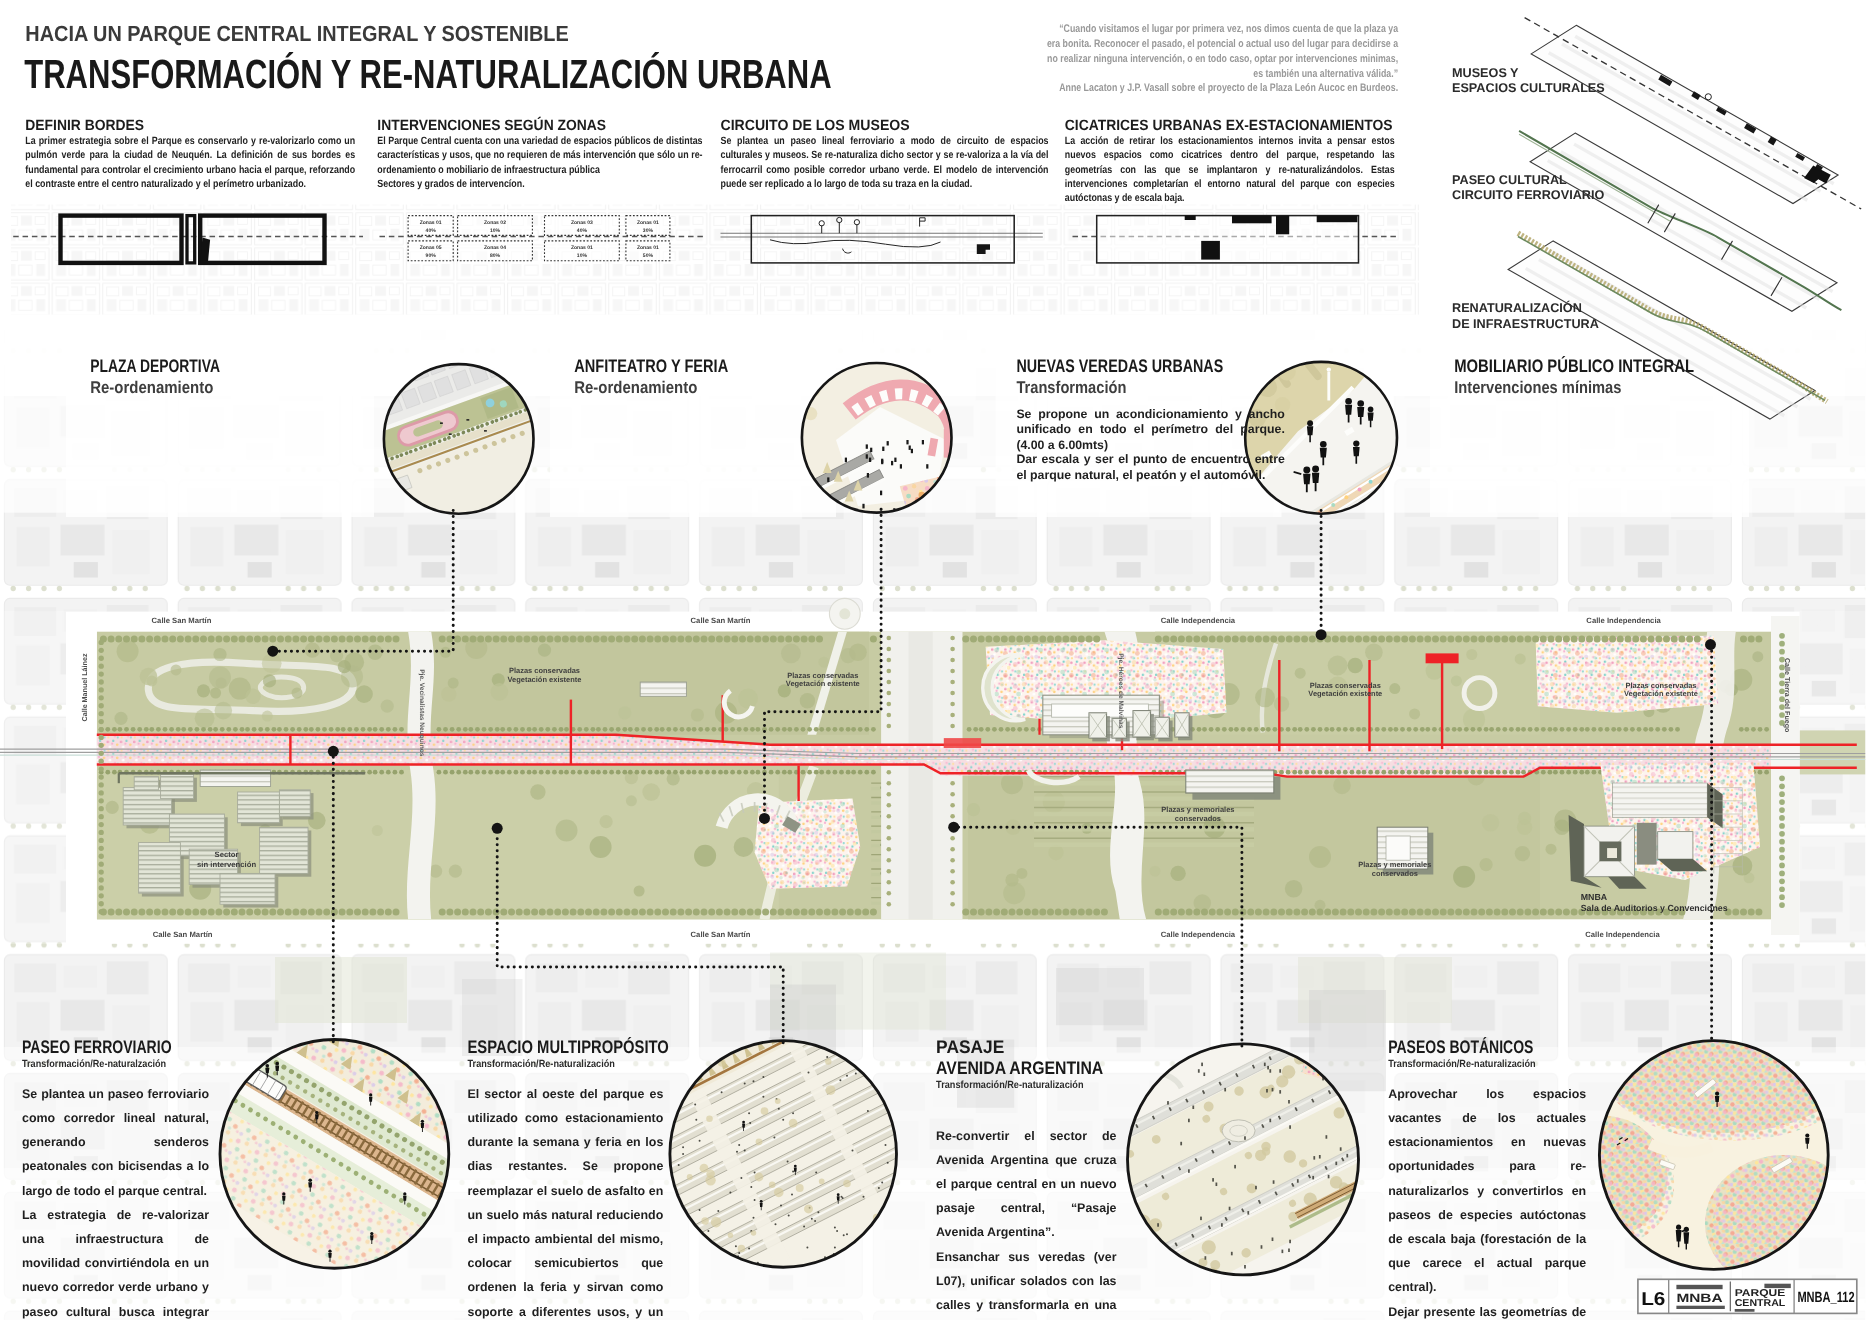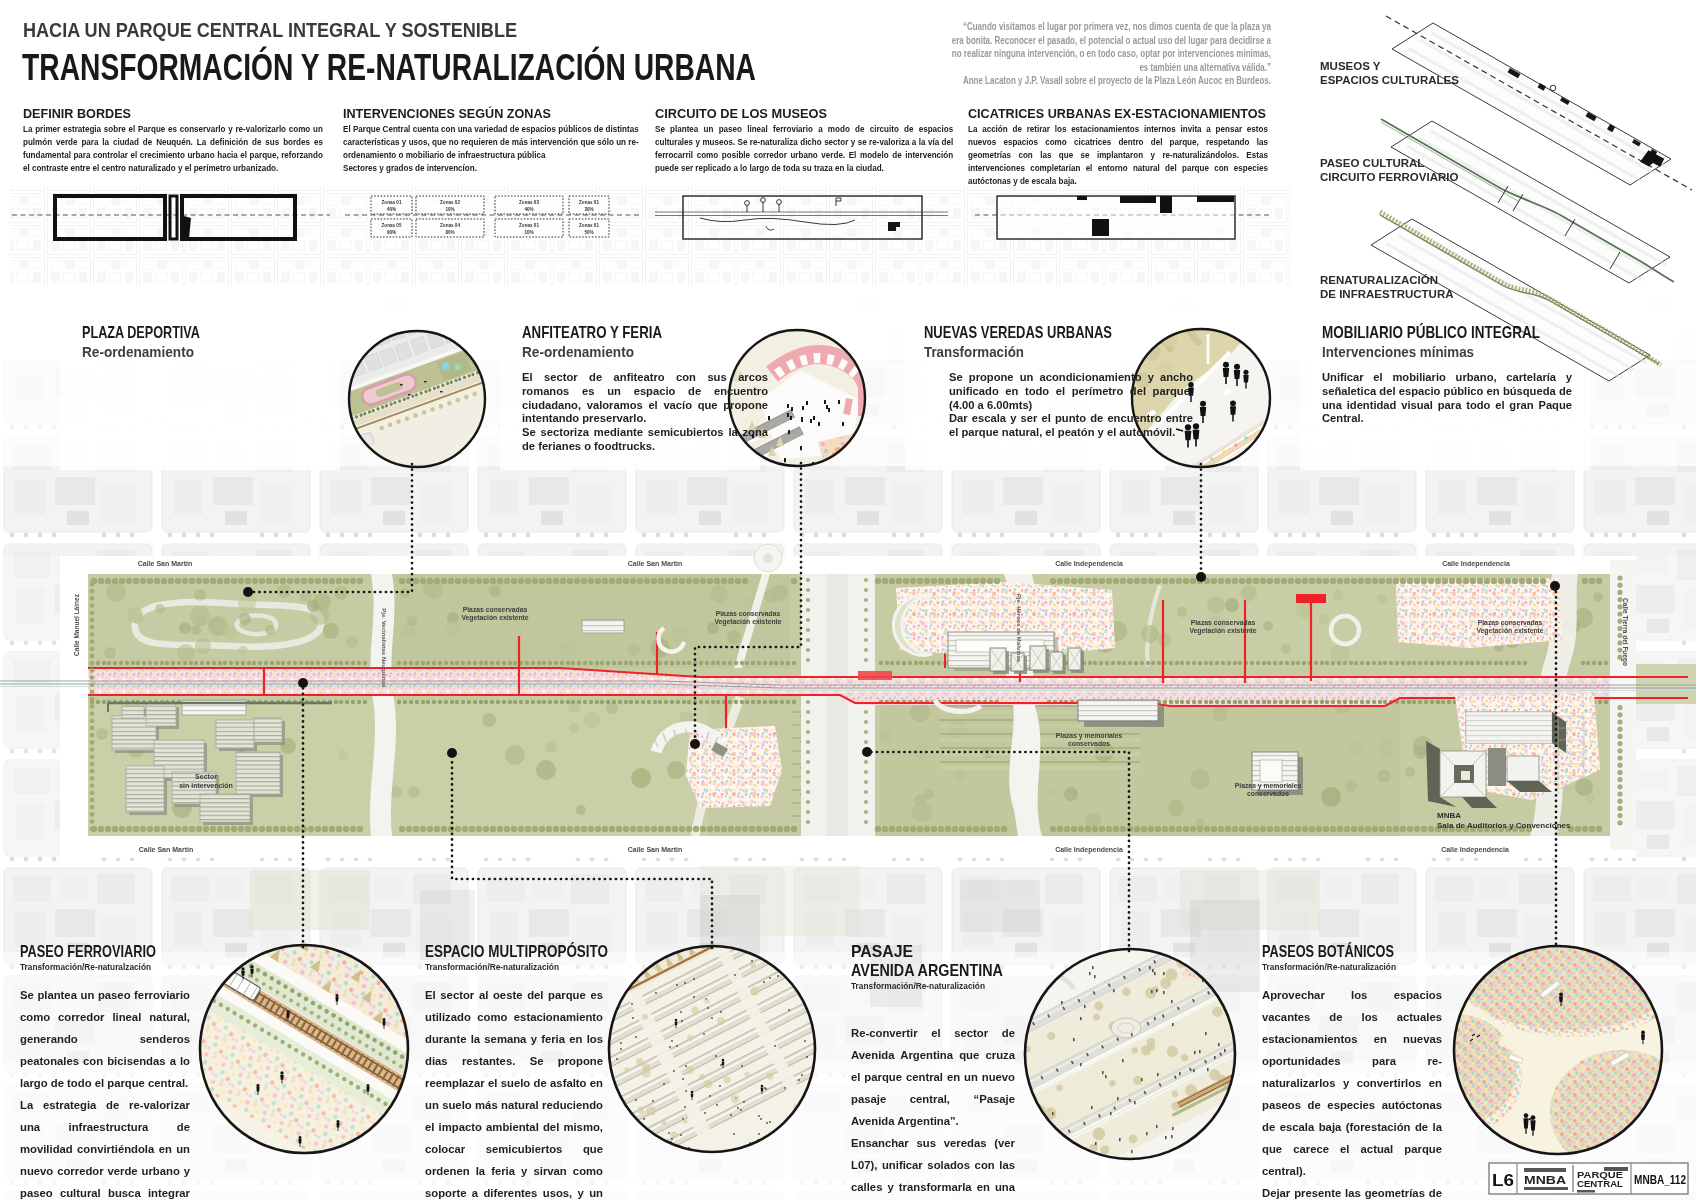--- a/index.html
+++ b/index.html
@@ -2446,25 +2446,23 @@
 
 <div class="tx parS" style="left:343px;top:122px;width:352px;transform:scaleX(0.84);">El Parque Central cuenta con una variedad de espacios públicos de distintas características y usos, que no requieren de más intervención que sólo un re-ordenamiento o mobiliario de infraestructura pública<br>Sectores y grados de intervencíon.</div>
 
 <div class="tx parS" style="left:655px;top:122px;width:355px;transform:scaleX(0.84);">Se plantea un paseo lineal ferroviario a modo de circuito de espacios culturales y museos. Se re-naturaliza dicho sector y se re-valoriza a la vía del ferrocarril como posible corredor urbano verde. El modelo de intervención puede ser replicado a lo largo de toda su traza en la ciudad.</div>
 
 <div class="tx parS" style="left:968px;top:122px;width:357px;transform:scaleX(0.84);">La acción de retirar los estacionamientos internos invita a pensar estos nuevos espacios como cicatrices dentro del parque, respetando las geometrías con las que se implantaron y re-naturalizándolos. Estas intervenciones completarían el entorno natural del parque con especies autóctonas y de escala baja.</div>
 
 <div class="tx" style="left:951px;top:20px;width:400px;font-size:10px;line-height:13.6px;text-align:right;color:#999;font-weight:bold;transform:scaleX(0.8);transform-origin:0 0;">“Cuando visitamos el lugar por primera vez, nos dimos cuenta de que la plaza ya era bonita. Reconocer el pasado, el potencial o actual uso del lugar para decidirse a no realizar ninguna intervención, o en todo caso, optar por intervenciones minimas, es también una alternativa válida.”<br>Anne Lacaton y J.P. Vasall sobre el proyecto de la Plaza León Aucoc en Burdeos.</div>
 
 
-<div class="tx par" style="left:522px;top:371px;width:246px;transform:scaleX(1.0);">El sector de anfiteatro con sus arcos romanos es un espacio de encuentro ciudadano, valoramos el vacío que propone intentando preservarlo.<br>Se sectoriza mediante semicubiertos la zona de ferianes o foodtrucks.</div>
-
-<div class="tx par" style="left:949px;top:371px;width:244px;transform:scaleX(1.0);">Se propone un acondicionamiento y ancho unificado en todo el perímetro del parque. (4.00 a 6.00mts)<br>Dar escala y ser el punto de encuentro entre el parque natural, el peatón y el automóvil.</div>
-
-<div class="tx par" style="left:1322px;top:371px;width:250px;transform:scaleX(1.0);">Unificar el mobiliario urbano, cartelaría y señaletica del espacio público en búsqueda de una identidad visual para todo el gran Paque Central.</div>
+
+<div class="tx par" style="left:924px;top:371px;width:244px;transform:scaleX(1.0);">Se propone un acondicionamiento y ancho unificado en todo el perímetro del parque. (4.00 a 6.00mts)<br>Dar escala y ser el punto de encuentro entre el parque natural, el peatón y el automóvil.</div>
+
 
 <div class="tx parB" style="left:20px;top:984px;width:170px;transform:scaleX(1.0);">Se plantea un paseo ferroviario como corredor lineal natural, generando senderos peatonales con bicisendas a lo largo de todo el parque central.<br>La estrategia de re-valorizar una infraestructura de movilidad convirtiéndola en un nuevo corredor verde urbano y paseo cultural busca integrar todas las actividades del parque sin interferir en las mismas.</div>
 
 <div class="tx parB" style="left:425px;top:984px;width:178px;transform:scaleX(1.0);">El sector al oeste del parque es utilizado como estacionamiento durante la semana y feria en los dias restantes. Se propone reemplazar el suelo de asfalto en un suelo más natural reduciendo el impacto ambiental del mismo, colocar semicubiertos que ordenen la feria y sirvan como soporte a diferentes usos, y un espacio intermedio para diversas actividades.</div>
 
 <div class="tx parB" style="left:851px;top:1022px;width:164px;transform:scaleX(1.0);">Re-convertir el sector de Avenida Argentina que cruza el parque central en un nuevo pasaje central, “Pasaje Avenida Argentina”.<br>Ensanchar sus veredas (ver L07), unificar solados con las calles y transformarla en una vía de comunicación con aporte al paisaje urbano.</div>
 
 <div class="tx parB" style="left:1262px;top:984px;width:180px;transform:scaleX(1.0);">Aprovechar los espacios vacantes de los actuales estacionamientos en nuevas oportunidades para re-naturalizarlos y convertirlos en paseos de especies autóctonas de escala baja (forestación de la que carece el actual parque central).<br>Dejar presente las geometrías de la huellas actuales, como si de ci-catrices urbanas se tratara.</div>
 </div>
 </body></html>

